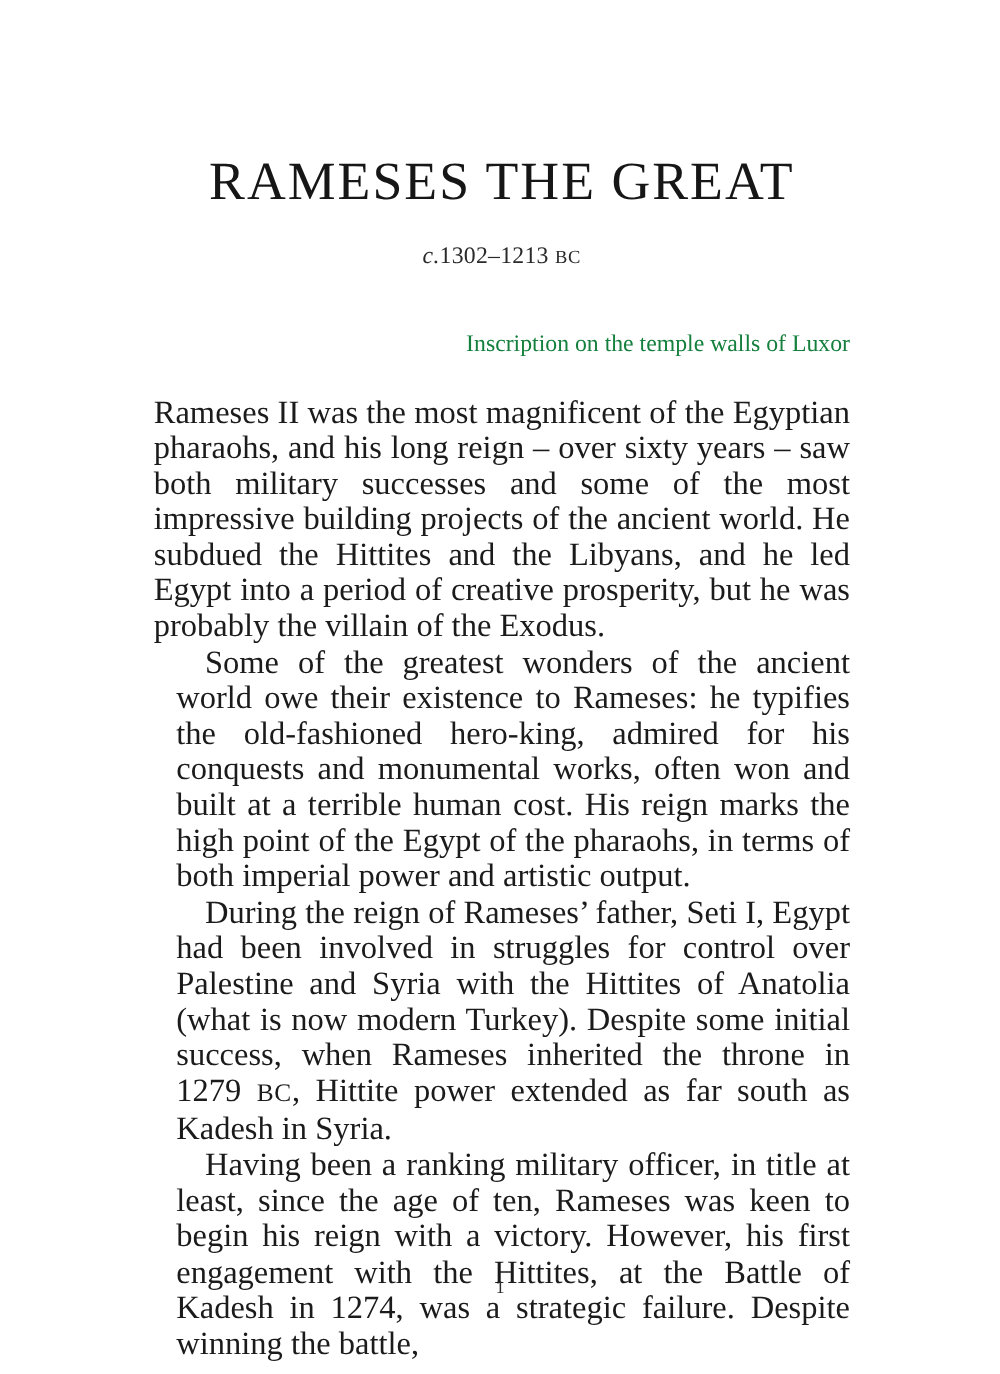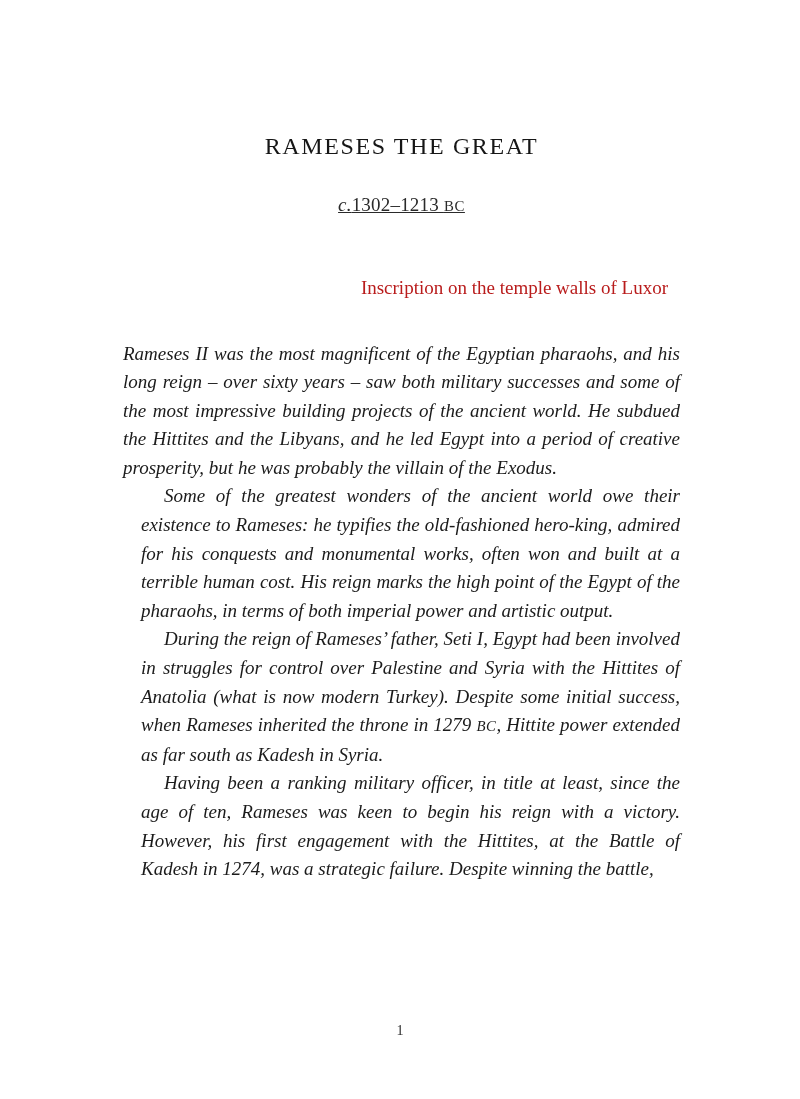--- a/index.html
+++ b/index.html
@@ -32,35 +32,34 @@
     top: 0;
     width: 557px;
   }
 
   .chapter-title {
     margin: 0;
     padding-top: 126px;
     text-align: center;
     font-family: "Liberation Serif", "DejaVu Serif", serif;
     font-weight: normal;
-    font-size: 24px;
+    font-size: 43px;
     line-height: 40px;
     letter-spacing: 1.6px;
     color: #161616;
   }
 
   .chapter-dates {
     margin: 0;
     padding-top: 27px;
     text-align: center;
     font-size: 19px;
     line-height: 24px;
     letter-spacing: 0.2px;
     color: #2a2a2a;
-    text-decoration: underline;
   }
   .chapter-dates .ital {
     font-style: italic;
   }
   .smallcaps {
     font-size: 0.78em;
     letter-spacing: 0.6px;
   }
 
   .epigraph {
@@ -68,42 +67,41 @@
     padding-top: 44px;
     padding-left: 25px;
     font-style: italic;
     font-size: 18.5px;
     line-height: 28.5px;
     text-align: left;
     color: #1f1f1f;
   }
 
   .epigraph-source {
-    margin: 12px;
+    margin: 0;
     padding-top: 0px;
     text-align: right;
     font-style: normal;
     font-size: 19px;
     line-height: 28.5px;
-    color: #b91c1c;
+    color: #15803d;
   }
 
   .body-block {
     padding-top: 25px;
   }
 
   p.body-par {
     margin: 0;
-    font-size: 19px;
+    font-size: 26px;
     line-height: 28.6px;
     text-align: justify;
     text-justify: inter-word;
     color: #1b1b1b;
     hyphens: none;
-    font-style: italic;
   }
   p.body-par.first {
     text-indent: 0;
   }
   p.body-par.indented {
     text-indent: 23px;
     margin-left: 18px;
   }
 
   .page-number {

